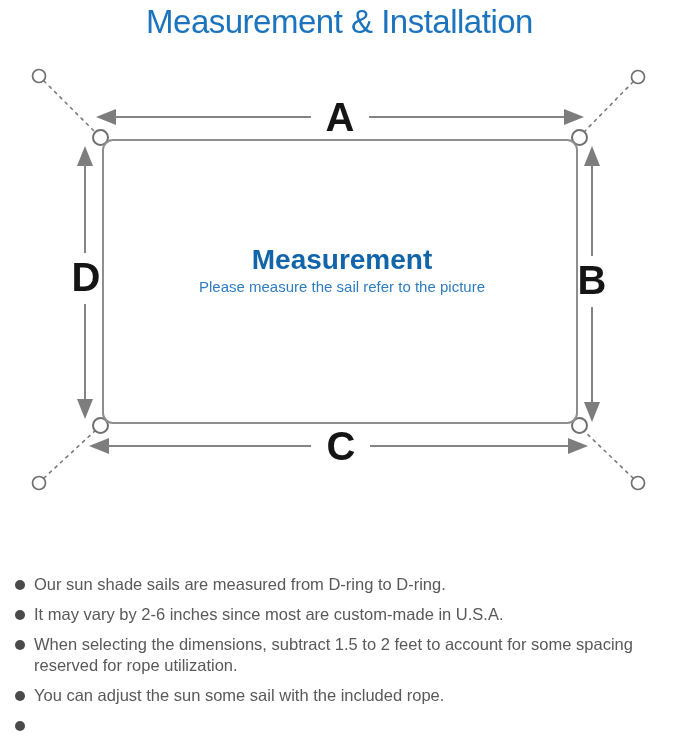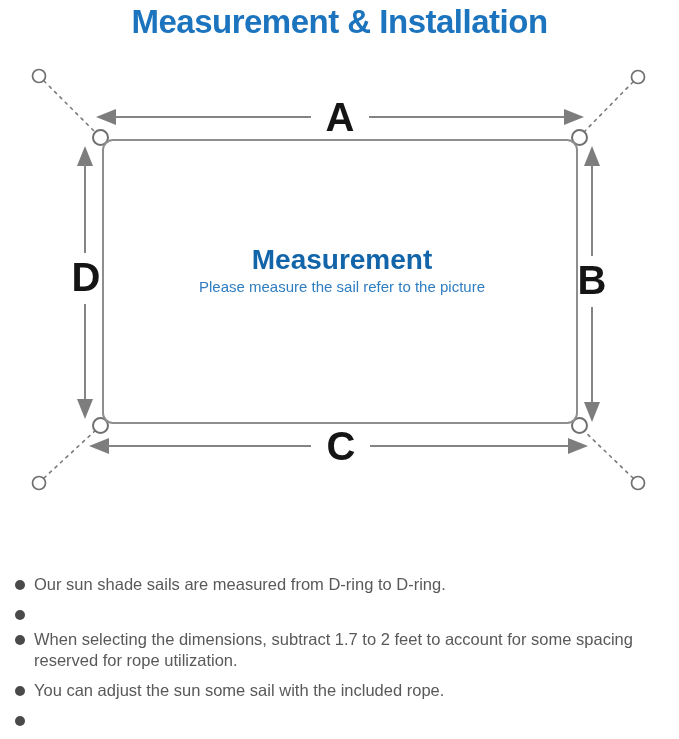--- a/index.html
+++ b/index.html
@@ -6,21 +6,21 @@
   .page{
     position:relative;
     width:679px;height:739px;
     background:#ffffff;
     font-family:"Liberation Sans",sans-serif;
     overflow:hidden;
   }
   .title{
     position:absolute;top:0;left:0;width:679px;
     margin:0;text-align:center;
-    font-size:33px;line-height:44px;font-weight:bold;letter-spacing:-0.5px;
+    font-size:33px;line-height:44px;font-weight:normal;letter-spacing:-0.5px;
     color:#1b74bd;
   }
   .diagram{
     position:absolute;top:50px;left:0;
     width:679px;height:460px;
   }
   .diagram .dimline{stroke:#848484;stroke-width:2;}
   .diagram .arrowhead{fill:#7d7d7d;}
   .diagram .rope{stroke:#7a7a7a;stroke-width:1.6;stroke-dasharray:2.5 5;stroke-linecap:round;}
   .diagram .ring{fill:#ffffff;stroke:#6f6f6f;stroke-width:2;}
@@ -107,24 +107,25 @@
     <text class="center-sub" x="342" y="292">Please measure the sail refer to the picture</text>
   </svg>
 
   <ul class="notes">
     <li>
       <span class="dot"></span>
       <span class="txt">Our sun shade sails are measured from D-ring to D-ring.</span>
     </li>
     <li>
       <span class="dot"></span>
+      <span class="txt">It may vary by 2-6 inches since most are custom-made in U.S.A.</span>
     </li>
     <li>
       <span class="dot"></span>
-      <span class="txt">When selecting the dimensions, subtract 1.7 to 2 feet to account for some spacing
+      <span class="txt">When selecting the dimensions, subtract 1.5 to 2 feet to account for some spacing
 reserved for rope utilization.</span>
     </li>
     <li>
       <span class="dot"></span>
       <span class="txt">You can adjust the sun some sail with the included rope.</span>
     </li>
     <li>
       <span class="dot"></span>
     </li>
   </ul>

